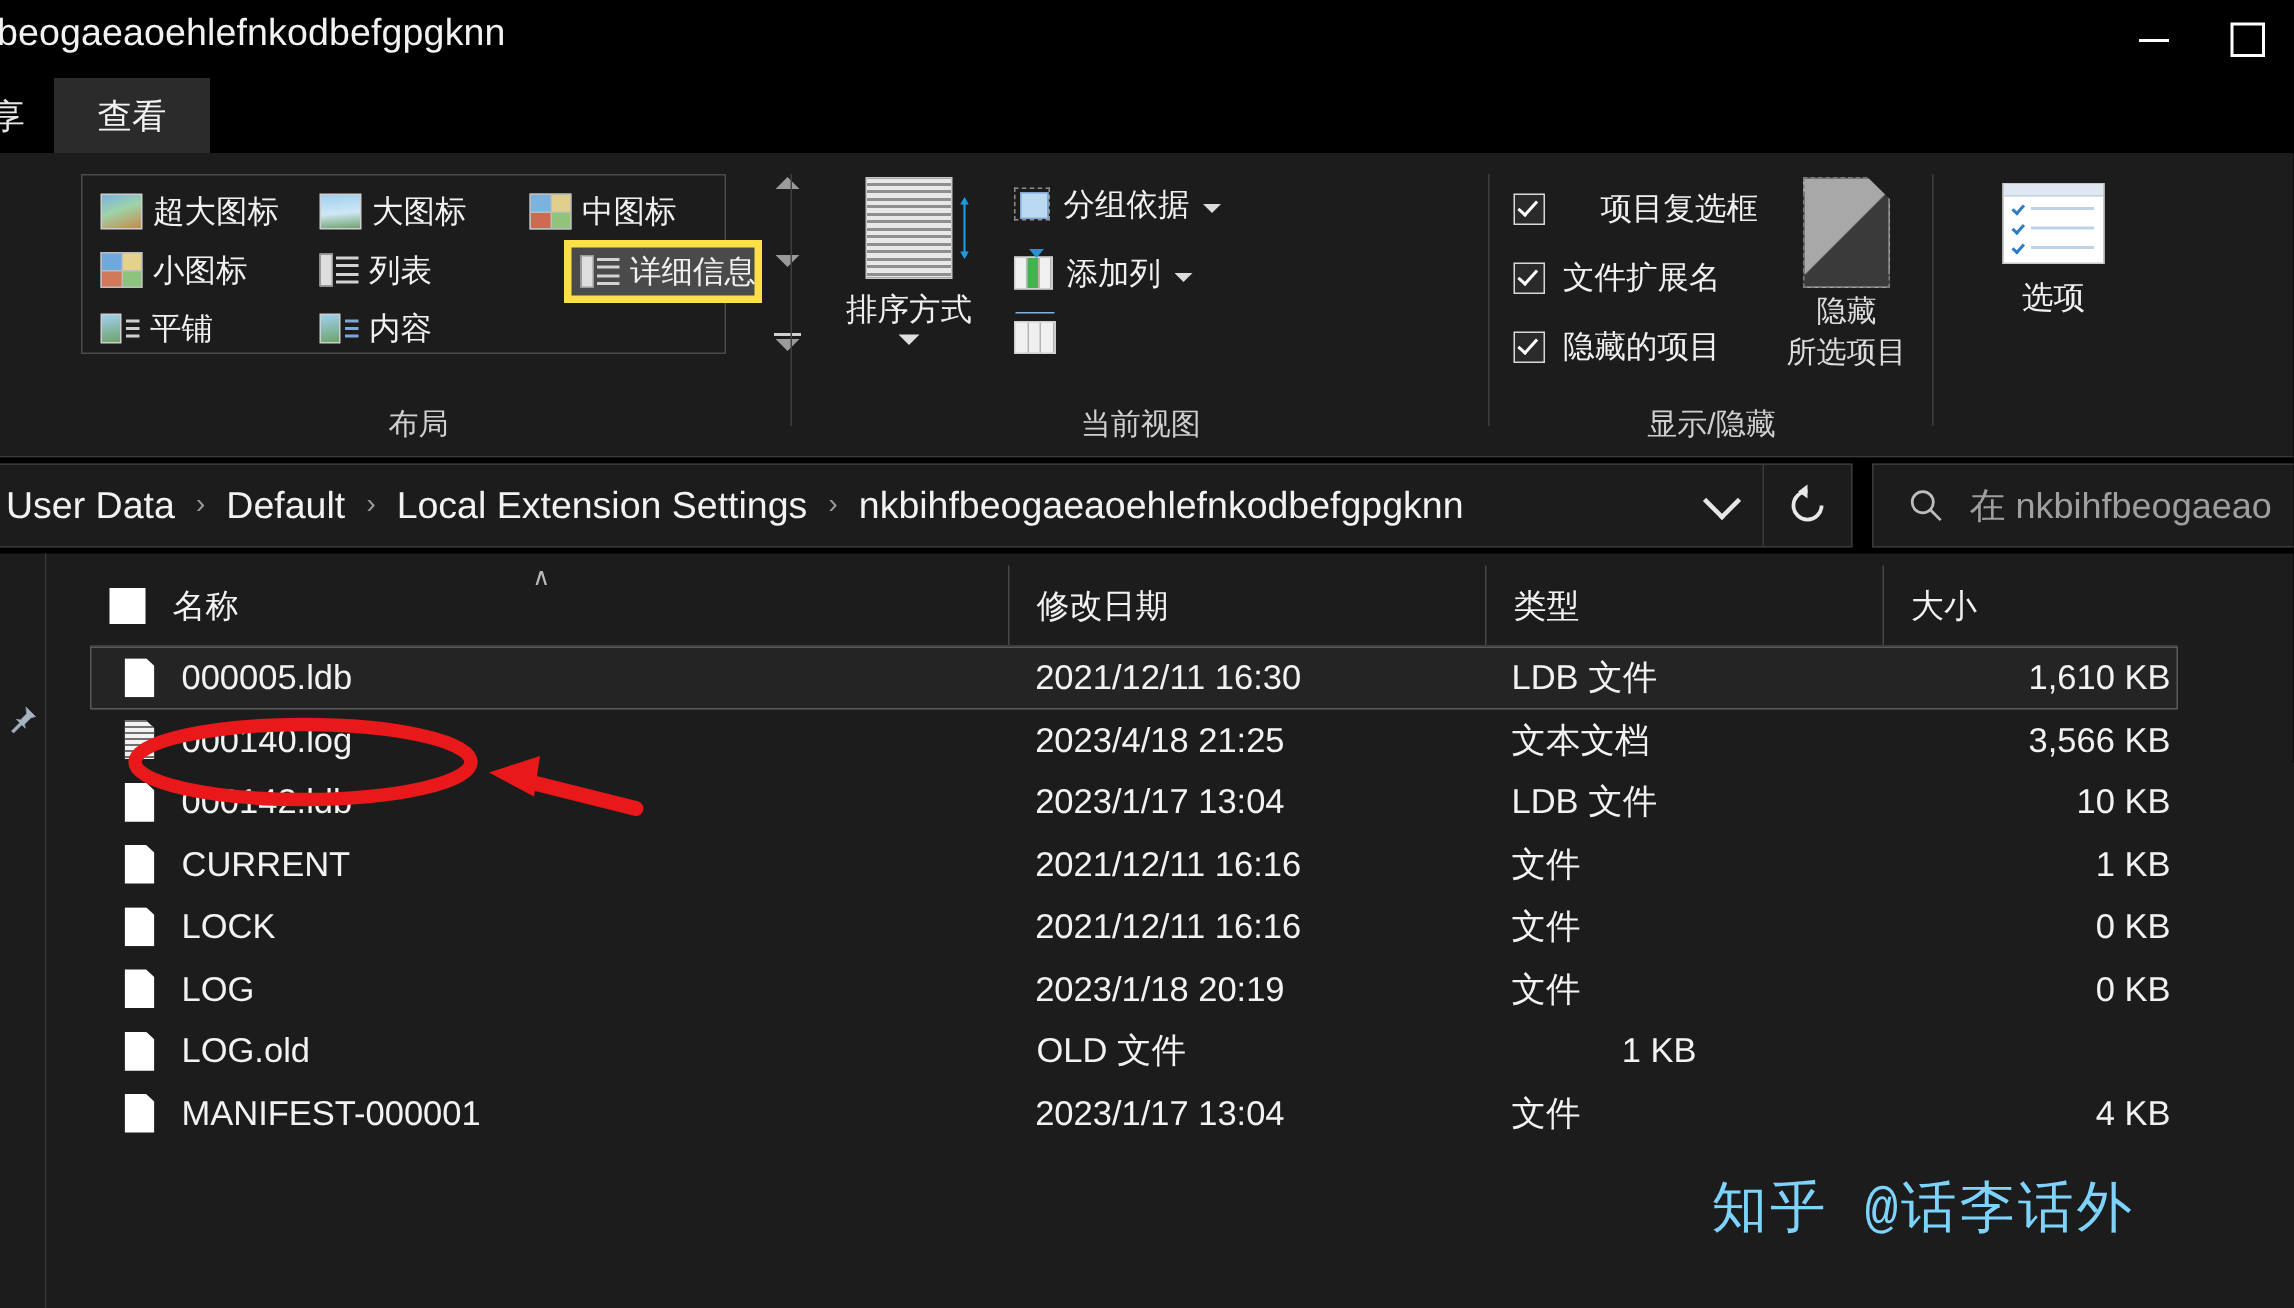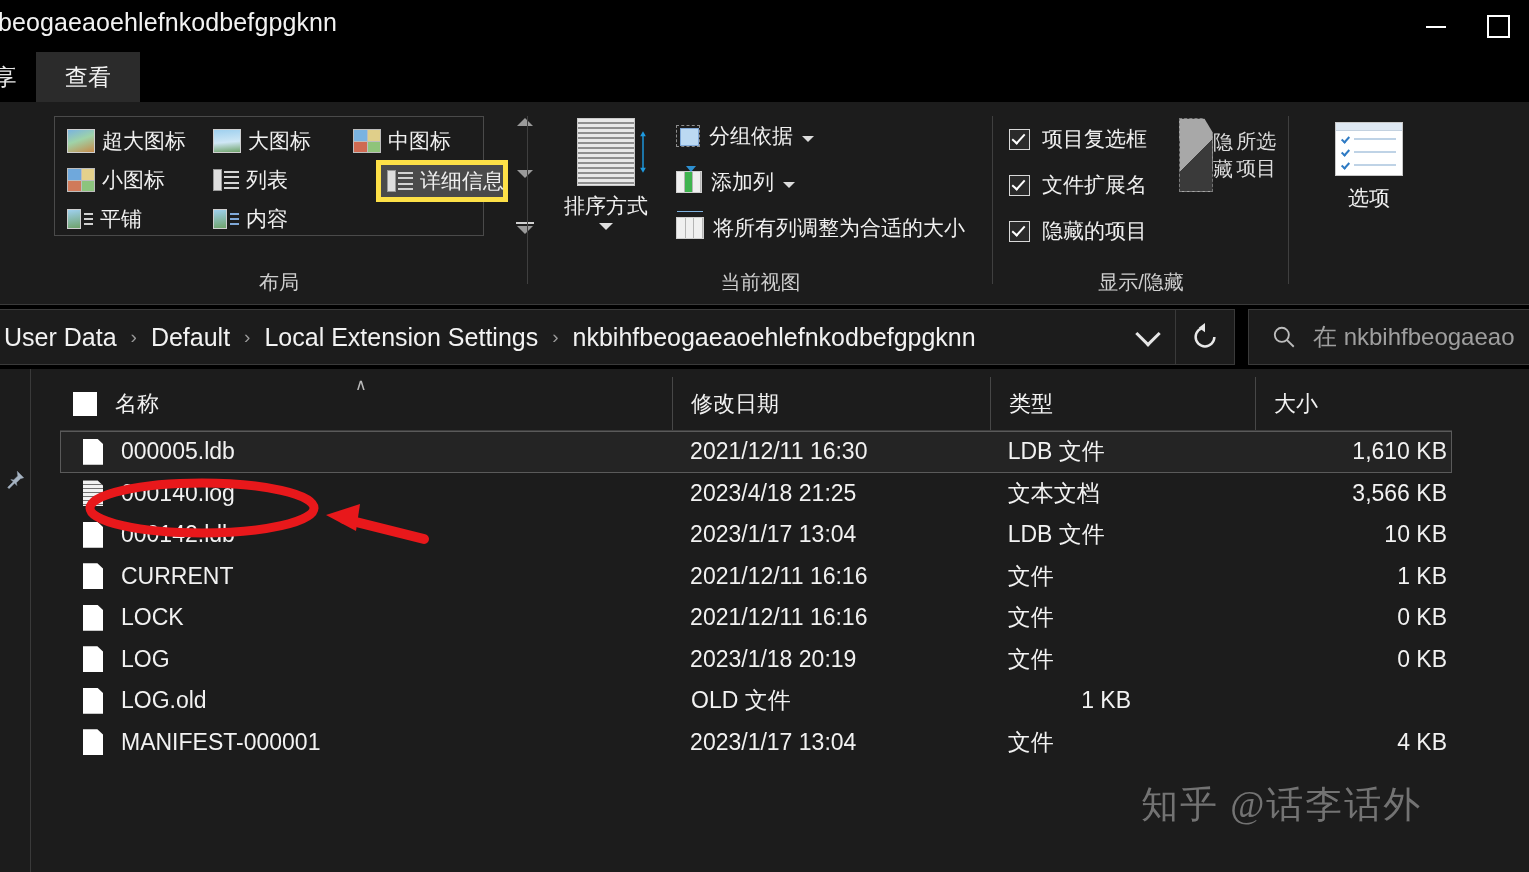--- a/index.html
+++ b/index.html
@@ -219,21 +219,21 @@
     border: solid #ffffff;
     border-width: 0 2px 2px 0;
     transform: rotate(42deg);
   }
   .chkrow .clbl { margin-left: 12px; }
 
   .hidesel {
     position: absolute;
     left: 186px; top: 16px;
     width: 104px;
-    display: flex; flex-direction: row; align-items: center;
+    display: flex; flex-direction: column; align-items: center;
   }
   .hidesel-icon {
     width: 58px; height: 74px;
     position: relative;
   }
   .hidesel-icon .page {
     position: absolute; inset: 0;
     background: linear-gradient(135deg,#a8a8a8 0%,#a8a8a8 50%,#3a3a3a 50%,#3a3a3a 100%);
     clip-path: polygon(0 0, 74% 0, 100% 20%, 100% 100%, 0 100%);
     border: 1px dashed #7d7d7d;
@@ -415,24 +415,24 @@
     left: 0; top: 0;
     width: 1529px; height: 872px;
     pointer-events: none;
   }
 
   
   .watermark {
     position: absolute;
     left: 1141px; top: 780px;
     font-size: 37px;
-    color: #737373;
+    color: #7dd3fc;
     letter-spacing: 2px;
     white-space: nowrap;
-    font-family: Liberation Serif, serif;
+    font-family: Liberation Mono, monospace;
   }
 </style>
 </head>
 <body>
 
 <div class="titlebar">
   <div class="title-text">beogaeaoehlefnkodbefgpgknn</div>
   <div class="wincontrols">
     <div class="winbtn">
       <span class="min-glyph"></span>
@@ -576,30 +576,29 @@
       <span class="vlbl">添加列</span>
       <span class="caret"></span>
     </div>
 
     <div class="vitem" style="top:112px;">
       <span class="ic-fitcol">
           <i></i>
           <i></i>
           <i></i>
         </span>
-      <span class="vlbl">将所有列调整为合适的大小</span>
     </div>
 
     <div class="rgroup-label">当前视图</div>
     <div class="rgroup-sep" style="right:0;"></div>
   </div>
 
   <div class="rgroup" id="g-show">
 
-    <div class="chkrow" style="top:23px;">
+    <div class="chkrow" style="top:23px;gap:25px;">
       <span class="chkbox on"></span>
       <span class="clbl">项目复选框</span>
     </div>
     <div class="chkrow" style="top:69px;">
       <span class="chkbox on"></span>
       <span class="clbl">文件扩展名</span>
     </div>
     <div class="chkrow" style="top:115px;">
       <span class="chkbox on"></span>
       <span class="clbl">隐藏的项目</span>

